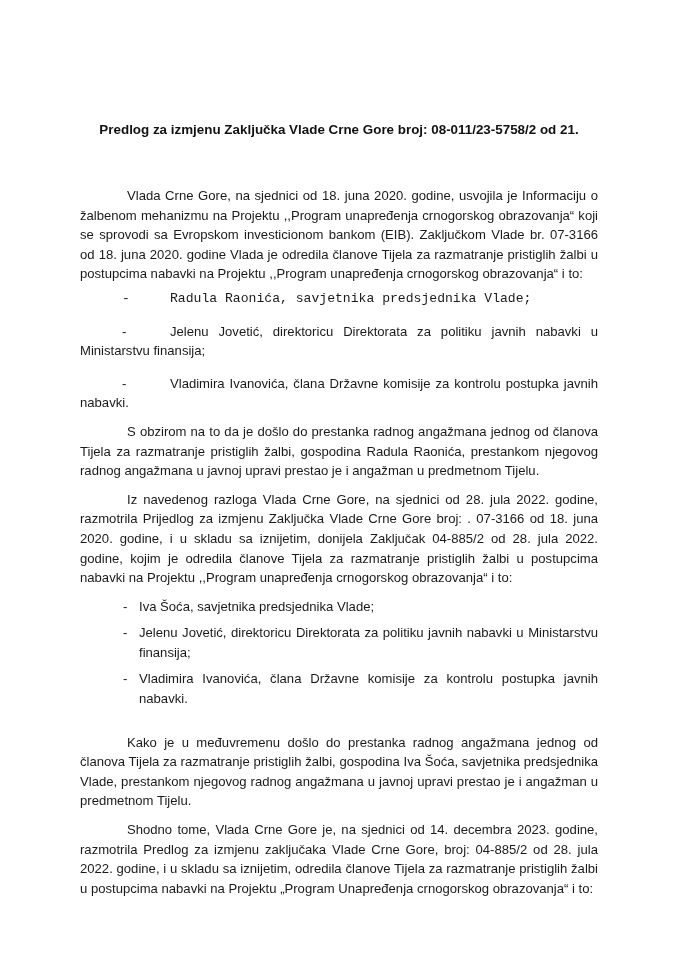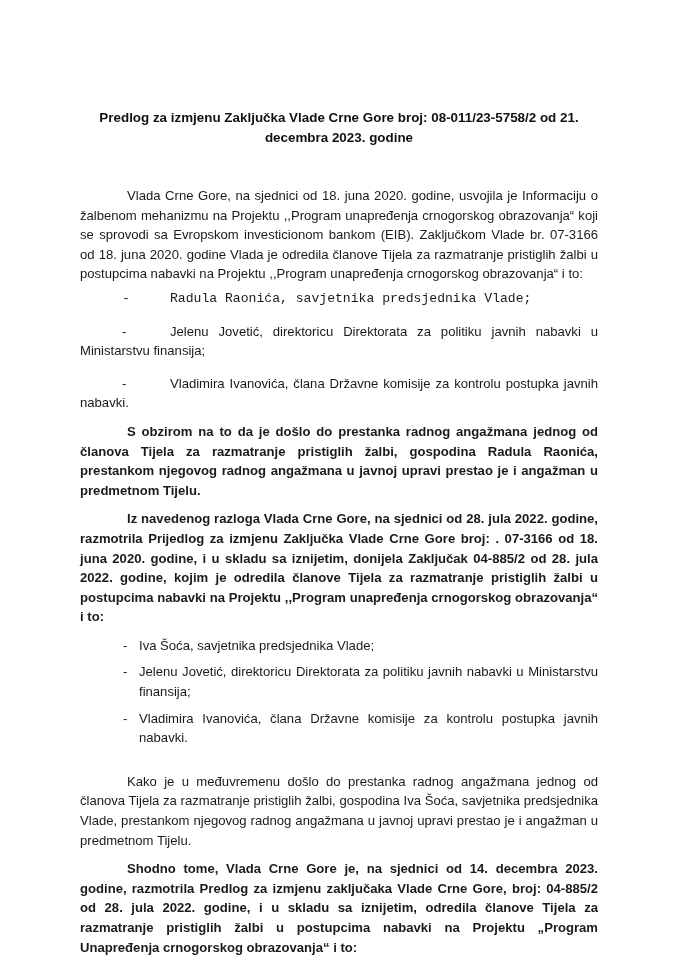--- a/index.html
+++ b/index.html
@@ -16,21 +16,21 @@
       color: #1a1a1a;
     }
     .page {
       position: absolute;
       left: 80px;
       top: 0;
       width: 518px;
     }
     .title {
       position: absolute;
-      top: 108px;
+      top: 120px;
       left: 0;
       width: 518px;
       text-align: center;
       font-weight: bold;
       font-size: 13.4px;
       line-height: 20px;
       color: #111;
     }
     .body {
       position: absolute;
@@ -38,21 +38,21 @@
       left: 0;
       width: 518px;
       font-size: 13.1px;
       line-height: 19.6px;
     }
     p {
       margin: 0;
       text-align: justify;
     }
     .indent { text-indent: 47px; }
-    .gap-m { margin-top: 9px; font-weight: bold; }
+    .gap-m { margin-top: 9px; }
     .gap-l { margin-top: 24px; }
 
     
     .list1 .li {
       position: relative;
       text-align: justify;
       text-indent: 42px;
       margin-top: 13px;
     }
     .list1 .li .dash {
@@ -77,21 +77,20 @@
       top: 0;
     }
   </style>
 </head>
 <body>
 
 <div class="page">
 
   <div class="title">
     <div>Predlog za izmjenu Zaključka Vlade Crne Gore broj: 08-011/23-5758/2 od 21.</div>
-    <div>decembra 2023. godine</div>
   </div>
 
   <div class="body">
 
     <p class="indent">Vlada Crne Gore, na sjednici od 18. juna 2020. godine, usvojila je Informaciju o žalbenom mehanizmu na Projektu ,,Program unapređenja crnogorskog obrazovanja“ koji se sprovodi sa Evropskom investicionom bankom (EIB). Zaključkom Vlade br. 07-3166 od 18. juna 2020. godine Vlada je odredila članove Tijela za razmatranje pristiglih žalbi u postupcima nabavki na Projektu ,,Program unapređenja crnogorskog obrazovanja“ i to:</p>
 
     <div class="list1">
       <div class="li first">
         <span class="dash">-</span><span>Radula Raonića, savjetnika predsjednika Vlade;</span>
       </div>

